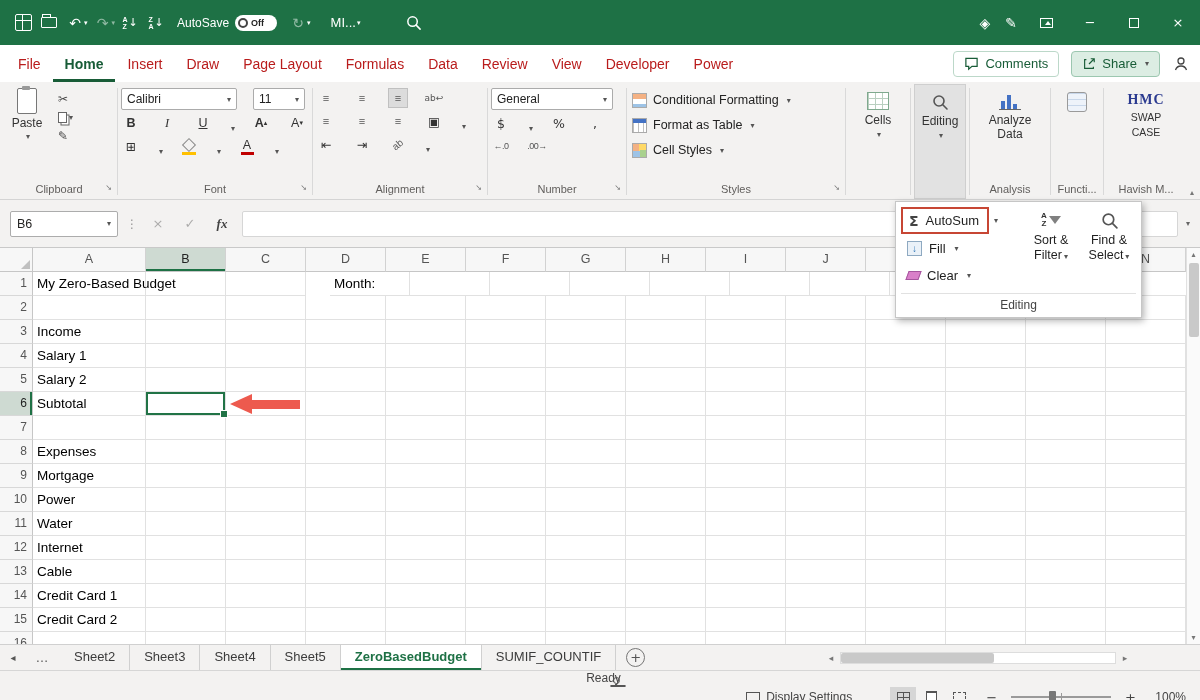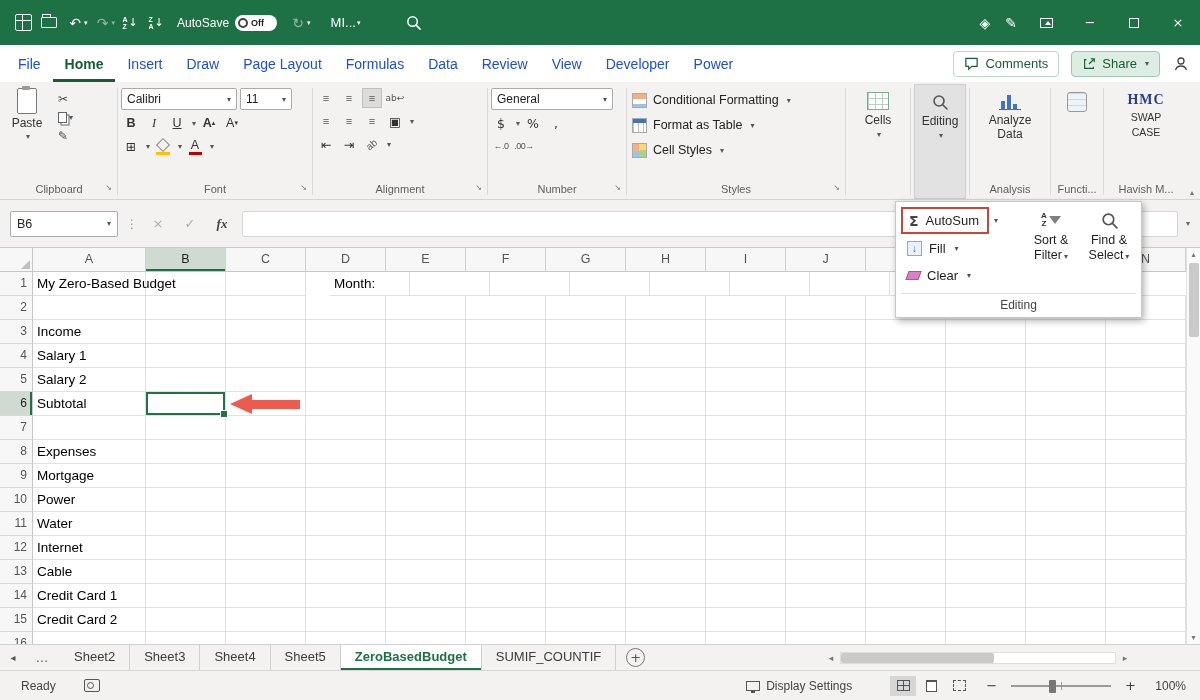--- a/index.html
+++ b/index.html
@@ -32,38 +32,38 @@
   .tb-search { margin-left:12px; }
   .tb-right { margin-left:auto; display:flex; align-items:center; height:100%; }
   .wbtn { width:44px; height:100%; display:flex; align-items:center; justify-content:center; font-size:13px; }
   .max-icon { width:10px; height:10px; border:1.4px solid #fff; }
   .winopt-icon { width:13px; height:10px; border:1.4px solid #fff; position:relative; }
   .winopt-icon::after { content:""; position:absolute; left:4px; top:2px; border-left:3px solid transparent; border-right:3px solid transparent; border-bottom:4px solid #fff; }
 
   
   .menubar { height:37px; background:#fff; display:flex; align-items:center; padding:0 10px 0 6px; }
   .menu-tabs { display:flex; align-items:center; height:100%; }
-  .mtab { padding:0 12px; height:100%; display:flex; align-items:center; font-size:14px; color:#1d4ed8; cursor:default; }
+  .mtab { padding:0 12px; height:100%; display:flex; align-items:center; font-size:14px; color:#b91c1c; cursor:default; }
   .mtab.active { color:#185C37; font-weight:700; box-shadow:inset 0 -3px 0 #185C37; }
   .menu-right { margin-left:auto; display:flex; align-items:center; gap:12px; }
   .comments-btn, .share-btn { display:flex; align-items:center; gap:6px; height:26px; padding:0 10px; border-radius:4px; font-size:13px; color:#185C37; background:#fff; border:1px solid #BCD8C9; }
   .share-btn { background:#DCEDE3; border:1px solid #9CC7B0; }
   .person-wrap { display:flex; align-items:center; }
 
   
   .ribbon { height:118px; background:#F3F2F1; border-bottom:1px solid #D4D4D4; display:flex; align-items:stretch; padding:2px 4px 0; overflow:hidden; position:relative; }
   .rsep { width:1px; background:#D9D9D9; margin:4px 3px; }
   .rgroup { display:flex; flex-direction:column; }
   .rbody { flex:1; display:flex; padding-top:4px; }
   .rbody.col { flex-direction:column; gap:3px; }
   .rlabel { height:18px; text-align:center; font-size:11px; color:#605E5C; position:relative; line-height:16px; }
   .launcher { position:absolute; right:2px; bottom:3px; font-size:8px; color:#777; }
   .w-clip{width:110px}.w-font{width:188px}.w-align{width:168px}.w-num{width:132px}.w-styles{width:212px}
   .w-cells{width:58px}.w-edit{width:52px}.w-analyze{width:74px}.w-func{width:46px}.w-swap{width:78px}
-  .row { display:flex; align-items:center; gap:3px; }
+  .row { display:flex; align-items:flex-end; gap:16px; }
   .rbtn { min-width:20px; height:20px; display:inline-flex; align-items:center; justify-content:center; font-size:12.5px; color:#333; }
   .rbtn.pressed { background:#DCDCDC; border:1px solid #C0C0C0; }
   .combo { height:22px; border:1px solid #ABABAB; background:#fff; display:flex; align-items:center; padding:0 5px; font-size:12px; border-radius:2px; color:#222; }
   .combo .lbl { flex:1; }
   .paste-btn { width:46px; display:flex; flex-direction:column; align-items:center; gap:2px; font-size:12px; color:#333; }
   .clipboard-icon { width:20px; height:26px; border:1.5px solid #777; border-radius:2px; background:#fff; position:relative; }
   .clipboard-icon::before { content:""; position:absolute; top:-3px; left:4px; width:8px; height:4px; background:#999; border-radius:1px; }
   .clip-mini { display:flex; flex-direction:column; gap:6px; padding-top:4px; }
   .mini { font-size:12px; color:#444; display:flex; align-items:center; }
   .copy-shape { width:9px; height:11px; border:1px solid #666; background:#fff; box-shadow:2.5px 2.5px 0 -1px #fff, 2.5px 2.5px 0 0 #666; }
@@ -157,21 +157,21 @@
   .sheet-tabs { display:flex; height:100%; }
   .stab { padding:0 14px; line-height:24px; font-size:13px; color:#3B3B3B; border-right:1px solid #D0D0D0; background:transparent; }
   .stab.active { background:#fff; color:#1E7145; font-weight:700; box-shadow:inset 0 -2px 0 #1E7145; }
   .newsheet { width:19px; height:19px; border:1px solid #767676; border-radius:50%; display:flex; align-items:center; justify-content:center; font-size:13px; color:#555; margin-left:10px; line-height:1; }
   .hscroll { margin-left:auto; margin-right:66px; display:flex; align-items:center; width:312px; height:100%; }
   .hscroll .sarrow { width:18px; text-align:center; font-size:9px; }
   .htrack { flex:1; height:12px; background:#fff; border:1px solid #DDD; display:flex; }
   .hthumb { width:56%; height:100%; background:#C9C9C9; border-radius:2px; }
 
   
-  .statusbar { height:30px; background:#F3F2F1; border-top:1px solid #D6D6D6; display:flex; align-items:center; font-size:12px; color:#444; padding:0 14px 0 21px; }
+  .statusbar { height:30px; background:#F3F2F1; border-top:1px solid #D6D6D6; display:flex; align-items:center; font-size:12px; color:#444; padding:0 14px 0 21px;flex-direction:column; }
   .sb-macro { width:16px; height:13px; border:1px solid #555; border-radius:2px; margin-left:28px; position:relative; }
   .sb-macro::after { content:""; position:absolute; left:2px; bottom:2px; width:5px; height:5px; border:1px solid #555; border-radius:50%; }
   .sb-right { margin-left:auto; display:flex; align-items:center; gap:14px; }
   .sb-ds { display:flex; align-items:center; gap:6px; margin-right:24px; }
   .ds-icon { width:14px; height:10px; border:1px solid #555; position:relative; }
   .ds-icon::after { content:""; position:absolute; left:4px; bottom:-3px; width:4px; height:2px; background:#555; }
   .view-icons { display:flex; gap:2px; }
   .vic { width:26px; height:20px; display:flex; align-items:center; justify-content:center; }
   .vic.active { background:#D6D6D6; }
   .vi-normal { width:13px; height:11px; border:1px solid #555;

